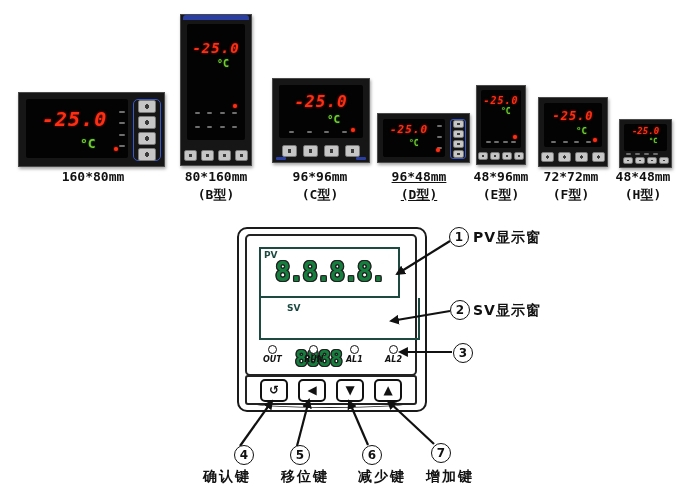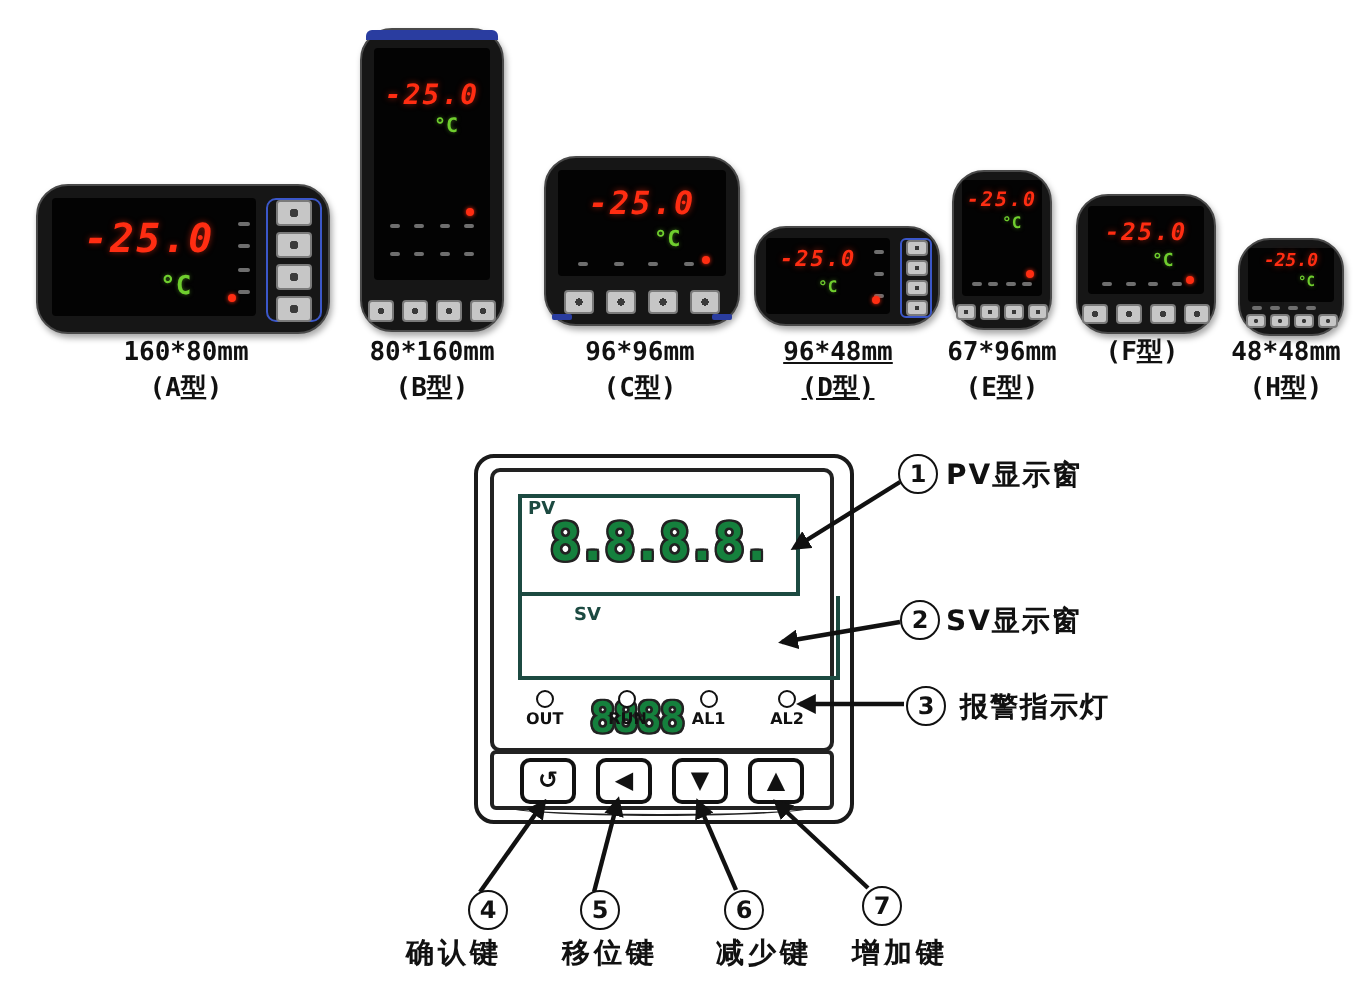--- a/index.html
+++ b/index.html
@@ -1,20 +1,20 @@
 <!DOCTYPE html>
 <html><head>
 <meta charset="utf-8">
 <style>
   html,body{margin:0;padding:0;background:#fff;}
   .page{position:relative;width:679px;height:496px;background:#fff;overflow:hidden;
         font-family:"DejaVu Sans",sans-serif;color:#111;}
 
   
-  .dev{position:absolute;background:#161616;border:1px solid #4a4a4a;border-radius:16px;
+  .dev{position:absolute;background:#161616;border:1px solid #4a4a4a;border-radius:0;
        box-shadow:1px 2px 3px rgba(0,0,0,.35);}
   .scr{position:absolute;background:#030303;border-radius:2px;}
   .lcd{position:absolute;font-family:"DejaVu Sans Mono",monospace;font-style:italic;
        font-weight:bold;color:#ff2d12;text-shadow:0 0 3px rgba(255,45,18,.55);
        letter-spacing:1px;white-space:nowrap;}
   .unit{position:absolute;font-family:"DejaVu Sans Mono",monospace;font-weight:bold;
         color:#6fce2e;text-shadow:0 0 2px rgba(111,206,46,.5);white-space:nowrap;}
   .mb{background:radial-gradient(circle at 50% 50%, #3a3a3a 0 22%, #c6c6c6 23%);
       border:1px solid #7a7a7a;border-radius:2px;flex:none;}
   .marks{position:absolute;display:flex;justify-content:space-between;}
@@ -125,21 +125,21 @@
   .seg{font-family:"DejaVu Sans Mono",monospace;font-weight:bold;
        color:#15803d;
        text-shadow:-1.2px 0 #222,1.2px 0 #222,0 -1.2px #222,0 1.2px #222,
                    -1px -1px #222,1px 1px #222,-1px 1px #222,1px -1px #222;
        white-space:nowrap;}
   .seg-pv{position:absolute;left:0;top:8px;width:100%;text-align:center;
           font-size:26px;letter-spacing:-2px;}
   .seg-sv{position:absolute;left:34px;top:8px;font-size:21px;letter-spacing:-1px;margin-top:41px;}
   .indrow{position:absolute;left:20px;top:114px;width:147px;height:26px;
           display:flex;justify-content:space-between;padding:0 4px;box-sizing:border-box;}
-  .ind{display:flex;flex-direction:column;align-items:center;gap:1px;padding-top:2px;}
+  .ind{display:flex;flex-direction:column;align-items:center;gap:1px;padding-top:2px;font-style:italic;}
   .ind .led{width:7px;height:7px;border:1.4px solid #111;border-radius:50%;background:#fff;}
   .ind .ilab{font-size:8px;font-weight:bold;color:#111;letter-spacing:0;}
   .keyband{position:absolute;left:6px;top:146px;width:168px;height:26px;
            border:2px solid #222;border-radius:3px;display:flex;align-items:center;
            justify-content:center;gap:10px;}
   .key{width:24px;height:19px;border:2px solid #111;border-radius:5px;background:#fff;
        display:flex;align-items:center;justify-content:center;font-size:12px;
        font-weight:bold;color:#111;line-height:1;}
   .arc{position:absolute;left:12px;top:169px;width:158px;height:9px;
        border-bottom:1.6px solid #222;border-radius:50%;}
@@ -298,39 +298,39 @@
     <div class="btnrow h-btns">
       <span class="mb"></span>
       <span class="mb"></span>
       <span class="mb"></span>
       <span class="mb"></span>
     </div>
   </div>
 
   <div class="plabel pl-a">
     <div>160*80mm</div>
-    <div>(A型)</div>
   </div>
   <div class="plabel pl-b">
     <div>80*160mm</div>
     <div>(B型)</div>
   </div>
   <div class="plabel pl-c">
     <div>96*96mm</div>
     <div>(C型)</div>
   </div>
   <div class="plabel pl-d">
     <div>96*48mm</div>
     <div>(D型)</div>
   </div>
   <div class="plabel pl-e">
-    <div>67*96mm</div>
+    <div>48*96mm</div>
     <div>(E型)</div>
   </div>
   <div class="plabel pl-f">
+    <div>72*72mm</div>
     <div>(F型)</div>
   </div>
   <div class="plabel pl-h">
     <div>48*48mm</div>
     <div>(H型)</div>
   </div>
 
   <div class="panel">
     <div class="panel-inner"></div>
     <div class="pvbox">
@@ -383,21 +383,20 @@
     <line x1="434" y1="444" x2="388" y2="401" stroke="#111" stroke-width="2.2" marker-end="url(#ah)"></line>
   </svg>
 
   <span class="cnum" style="left:449px;top:227px;">1</span>
   <span class="ctext" style="left:473px;top:229px;">PV显示窗</span>
 
   <span class="cnum" style="left:450px;top:300px;">2</span>
   <span class="ctext" style="left:473px;top:302px;">SV显示窗</span>
 
   <span class="cnum" style="left:453px;top:343px;">3</span>
-  <span class="ctext" style="left:480px;top:345px;">报警指示灯</span>
 
   <span class="cnum" style="left:234px;top:445px;">4</span>
   <span class="ctext keylab" style="left:195px;top:468px;">确认键</span>
 
   <span class="cnum" style="left:290px;top:445px;">5</span>
   <span class="ctext keylab" style="left:273px;top:468px;">移位键</span>
 
   <span class="cnum" style="left:362px;top:445px;">6</span>
   <span class="ctext keylab" style="left:350px;top:468px;">减少键</span>
 

